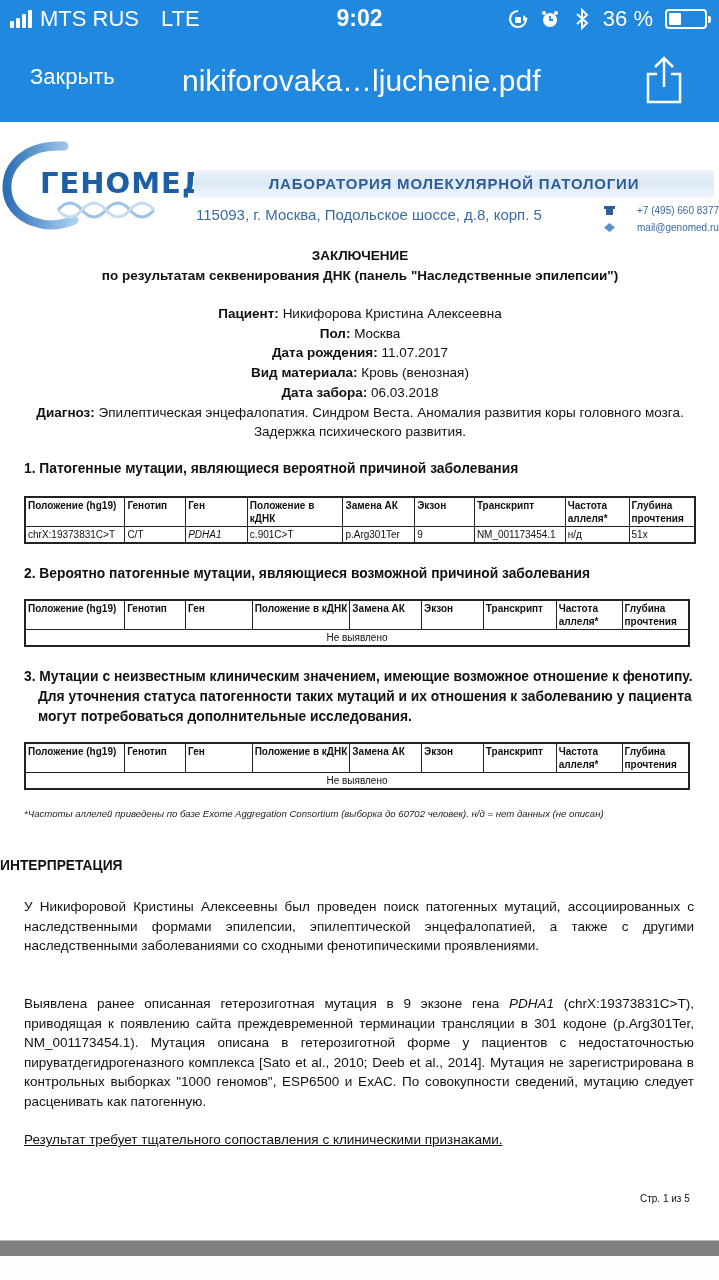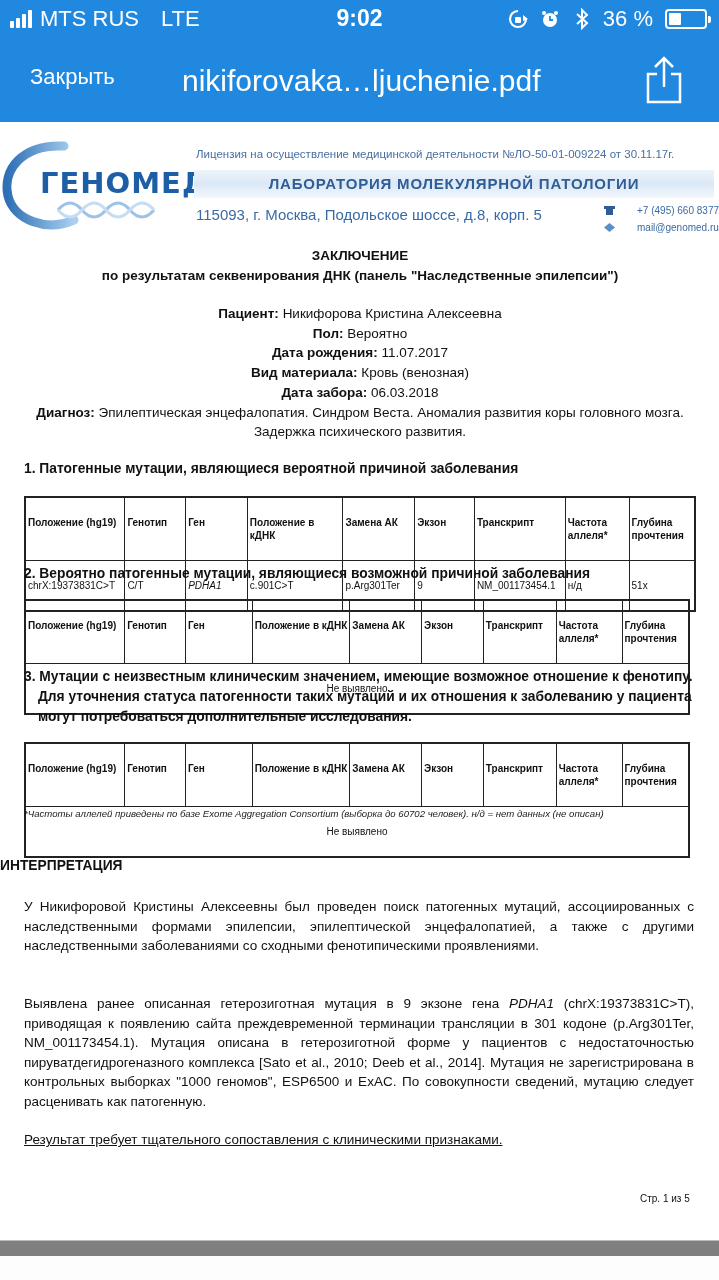--- a/index.html
+++ b/index.html
@@ -38,21 +38,21 @@
   .contacts div { display: flex; align-items: center; gap: 22px; white-space: nowrap; }
   .cicon { width: 11px; height: 9px; display: inline-block; }
 
   .doc { position: absolute; left: 24px; width: 672px; font-size: 13.5px; line-height: 19.5px; }
   .h-center { text-align: center; font-weight: bold; font-size: 13.5px; }
   .patient-info { top: 182px; font-size: 13.5px; line-height: 19.7px; text-align: center; }
   .patient-info b { font-weight: bold; }
   .section-title { font-weight: bold; font-size: 13.8px; }
 
   table.mut { position: absolute; left: 24px; border-collapse: collapse; font-size: 10px; line-height: 13px; }
-  table.mut th, table.mut td { border: 1px solid #222; padding: 18px 2px; text-align: left; vertical-align: top; font-weight: bold; }
+  table.mut th, table.mut td { border: 1px solid #222; padding: 1px 2px; text-align: left; vertical-align: top; font-weight: bold; }
   table.mut td { font-weight: normal; }
   table.mut .empty { text-align: center; font-weight: normal; }
   .thick { border: 2px solid #222 !important; }
 
   .footnote { position: absolute; left: 24px; top: 686px; font-size: 9.6px; font-style: italic; color: #222; white-space: nowrap; }
   .interp-title { position: absolute; left: 0; right: 0; top: 736px; text-align: left; font-weight: bold; font-size: 13.8px; }
   .para { position: absolute; left: 24px; width: 670px; text-align: justify; font-size: 13.5px; line-height: 19.6px; }
   .para i { font-style: italic; }
   .conclusion { position: absolute; left: 24px; top: 1010px; font-size: 13.5px; text-decoration: underline; }
   .pagenum { position: absolute; left: 640px; top: 1071px; font-size: 10px; }
@@ -125,21 +125,20 @@
               <stop offset="0" stop-color="#2e6fb5"></stop>
               <stop offset="1" stop-color="#a9d0f0"></stop>
             </linearGradient>
           </defs>
         <path d="M62 6 C20 4 0 30 6 56 C12 80 44 92 72 80" fill="none" stroke="url(#lg)" stroke-width="9" stroke-linecap="round"></path>
         <path d="M56 70 q12 -14 24 0 t24 0 t24 0 t24 0" fill="none" stroke="#9cc3e6" stroke-width="3"></path>
         <path d="M56 70 q12 14 24 0 t24 0 t24 0 t24 0" fill="none" stroke="#c5dcf1" stroke-width="3"></path>
       </svg>
       <span class="logo-text">ГЕНОМЕД</span>
     </div>
-    <div class="license">Лицензия на осуществление медицинской деятельности №ЛО-50-01-009224 от 30.11.17г.</div>
     <div class="lab-band">
       <div class="lab-name">ЛАБОРАТОРИЯ МОЛЕКУЛЯРНОЙ ПАТОЛОГИИ</div>
     </div>
     <div class="address">115093, г. Москва, Подольское шоссе, д.8, корп. 5</div>
     <div class="contacts">
       <div>
           <svg class="cicon" viewBox="0 0 11 9">
             <rect x="0" y="0" width="11" height="3" fill="#2f5d96"></rect>
             <rect x="2" y="3" width="7" height="6" fill="#2f5d96"></rect>
           </svg>
@@ -152,21 +151,21 @@
           <span>mail@genomed.ru</span>
         </div>
     </div>
   </div>
 
   <div class="doc h-center" style="top:144px">по результатам секвенирования ДНК (панель "Наследственные эпилепсии")</div>
   <div class="doc h-center" style="top:124px">ЗАКЛЮЧЕНИЕ</div>
 
   <div class="doc patient-info">
     <div><b>Пациент:</b> <span>Никифорова Кристина Алексеевна</span></div>
-    <div><b>Пол:</b> <span>Вероятно</span></div>
+    <div><b>Пол:</b> <span>Москва</span></div>
     <div><b>Дата рождения:</b> <span>11.07.2017</span></div>
     <div><b>Вид материала:</b> <span>Кровь (венозная)</span></div>
     <div><b>Дата забора:</b> <span>06.03.2018</span></div>
     <div><b>Диагноз:</b> <span>Эпилептическая энцефалопатия. Синдром Веста. Аномалия развития коры головного мозга. Задержка психического развития.</span></div>
   </div>
 
   <div class="doc section-title" style="top:337px">1. Патогенные мутации, являющиеся вероятной причиной заболевания</div>
   <table class="mut thick" style="top:374px; width:672px">
     <tbody>
         <tr>

